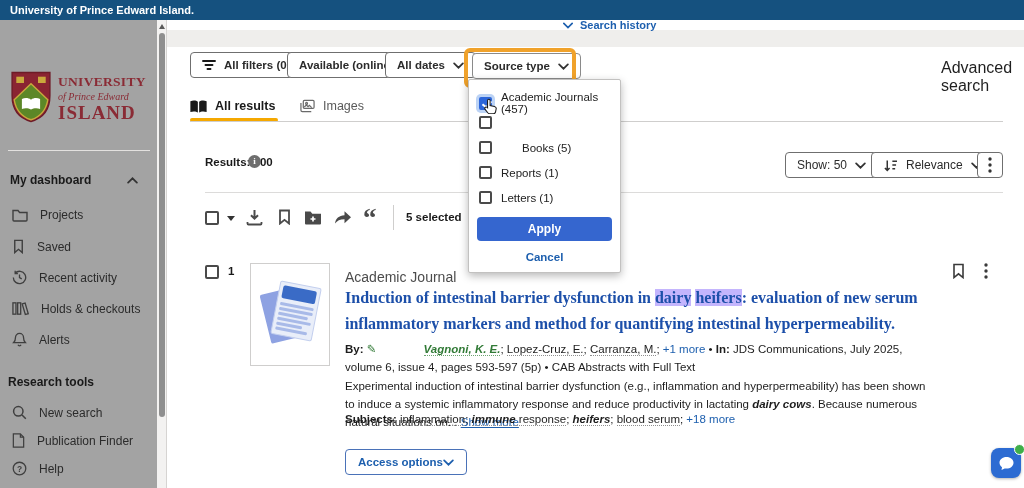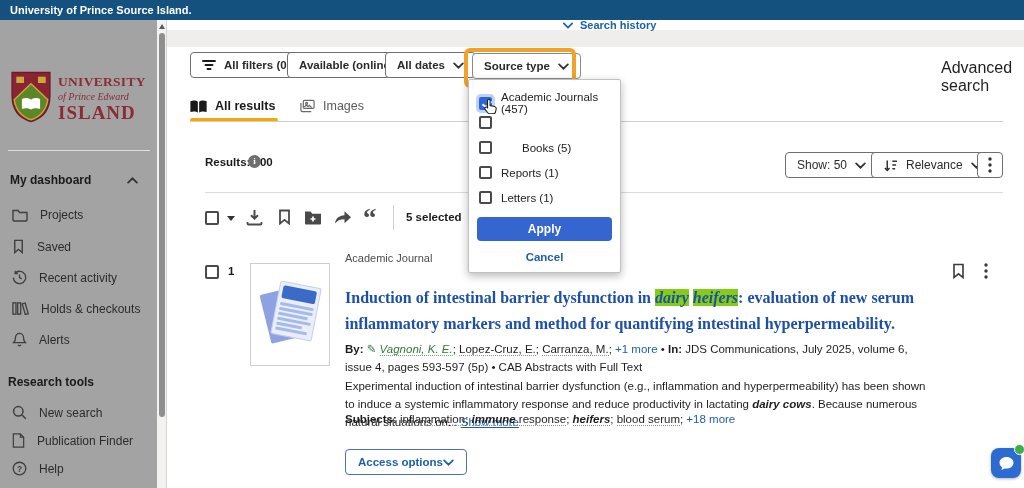--- a/index.html
+++ b/index.html
@@ -51,50 +51,50 @@
   #apply-btn{position:absolute;left:8px;top:137px;width:135px;height:24px;background:#3566cf;border:none;border-radius:4px;
     color:#fff;font-size:12px;font-weight:700;cursor:pointer;font-family:"Liberation Sans",sans-serif;}
   #cancel-link{position:absolute;left:0;top:171px;width:151px;text-align:center;color:#1d5fae;font-size:11.5px;font-weight:700;cursor:pointer;}
   #cursor-hand{left:484px;top:98px;z-index:20;pointer-events:none;}
   
   #thumb{left:250px;top:263px;width:80px;height:103px;border:1px solid #cfcecd;background:#fff;box-sizing:border-box;}
   .paper-back{position:absolute;left:14px;top:26px;width:38px;height:50px;background:#8ea2e2;transform:rotate(-14deg);border-radius:2px;}
   .paper-front{position:absolute;left:24px;top:20px;width:42px;height:54px;background:#e9eef9;border:1px solid #c3cfee;transform:rotate(11deg);border-radius:2px;box-sizing:border-box;}
   .paper-head{position:absolute;left:3px;top:3px;width:34px;height:13px;background:#3a6bc6;border-radius:2px;}
   .paper-line{position:absolute;left:3px;height:2.5px;background:#a8bae8;border-radius:1px;}
-  #result-type{left:345px;top:252px;font-size:11px;color:#4c4c4c;}
+  #result-type{left:345px;top:269px;font-size:14px;color:#4c4c4c;}
   #result-title{left:345px;top:285px;width:597px;font-family:"Liberation Serif",serif;font-size:16px;font-weight:700;
     color:#1c4fa9;line-height:1.62;cursor:pointer;}
   #result-byline{left:345px;top:340px;width:585px;font-size:11.5px;line-height:1.58;color:#1d1d1d;}
   #result-abstract{left:345px;top:377px;width:592px;font-size:11.5px;line-height:1.58;color:#1d1d1d;}
   #result-subjects{left:345px;top:413px;width:592px;font-size:11.5px;color:#1d1d1d;}
   #access-btn{left:345px;top:449px;width:122px;height:26px;display:inline-flex;align-items:center;justify-content:space-between;
     padding:0 12px;border:1px solid #4a72b8;border-radius:4px;background:#fff;color:#1d5fae;font-size:11.5px;font-weight:700;cursor:pointer;box-sizing:border-box;}
   
   .sb{font-weight:700;}
   .sbi{font-weight:700;font-style:italic;}
   .sdot{border-bottom:1.5px dotted #8f8f8f;}
-  .sgreen{color:#317a36;font-style:italic;font-weight:400;border-bottom:1.5px dotted #6da371;}
+  .sgreen{color:#317a36;font-style:italic;font-weight:700;border-bottom:1.5px dotted #6da371;margin-left:44px;}
   .spen{color:#317a36;}
   .slink{color:#1d5fae;}
   .slinku{color:#1d5fae;text-decoration:underline;}
-  .shl{background:#84cc16;font-style:italic;}
+  .shl{background:#c4b5fd;}
   #result-num{left:228px;top:265px;font-size:11.5px;font-weight:600;}
   
   #chat-btn{left:991px;top:448px;width:30px;height:30px;background:#2c6bd2;border:none;border-radius:8px;cursor:pointer;
     display:flex;align-items:center;justify-content:center;box-shadow:0 1px 3px rgba(0,0,0,.3);}
   #chat-dot{left:1014px;top:444px;width:9px;height:9px;background:#3fae49;border:1.5px solid #fff;border-radius:50%;}
 </style>
 </head>
 <body>
 
 <div id="screen">
 
   <div class="abs" id="topbar">
-    <span>University of Prince Source Island.</span>
+    <span>University of Prince Edward Island.</span>
   </div>
   <div class="abs" id="left-strip"></div>
 
   <div class="abs" id="sidebar">
 
     <div class="abs" style="left:10px;top:50px;display:flex;gap:6px;">
       <svg width="42" height="54" viewBox="0 0 60 76">
         <path d="M3 3 H57 V36 C57 58 45 69 30 73 C15 69 3 58 3 36 Z" fill="#8a2432" stroke="#6e1b27" stroke-width="2"></path>
         <rect x="9" y="9" width="11" height="9" fill="#caa83c"></rect>
         <rect x="40" y="9" width="11" height="9" fill="#caa83c"></rect>

